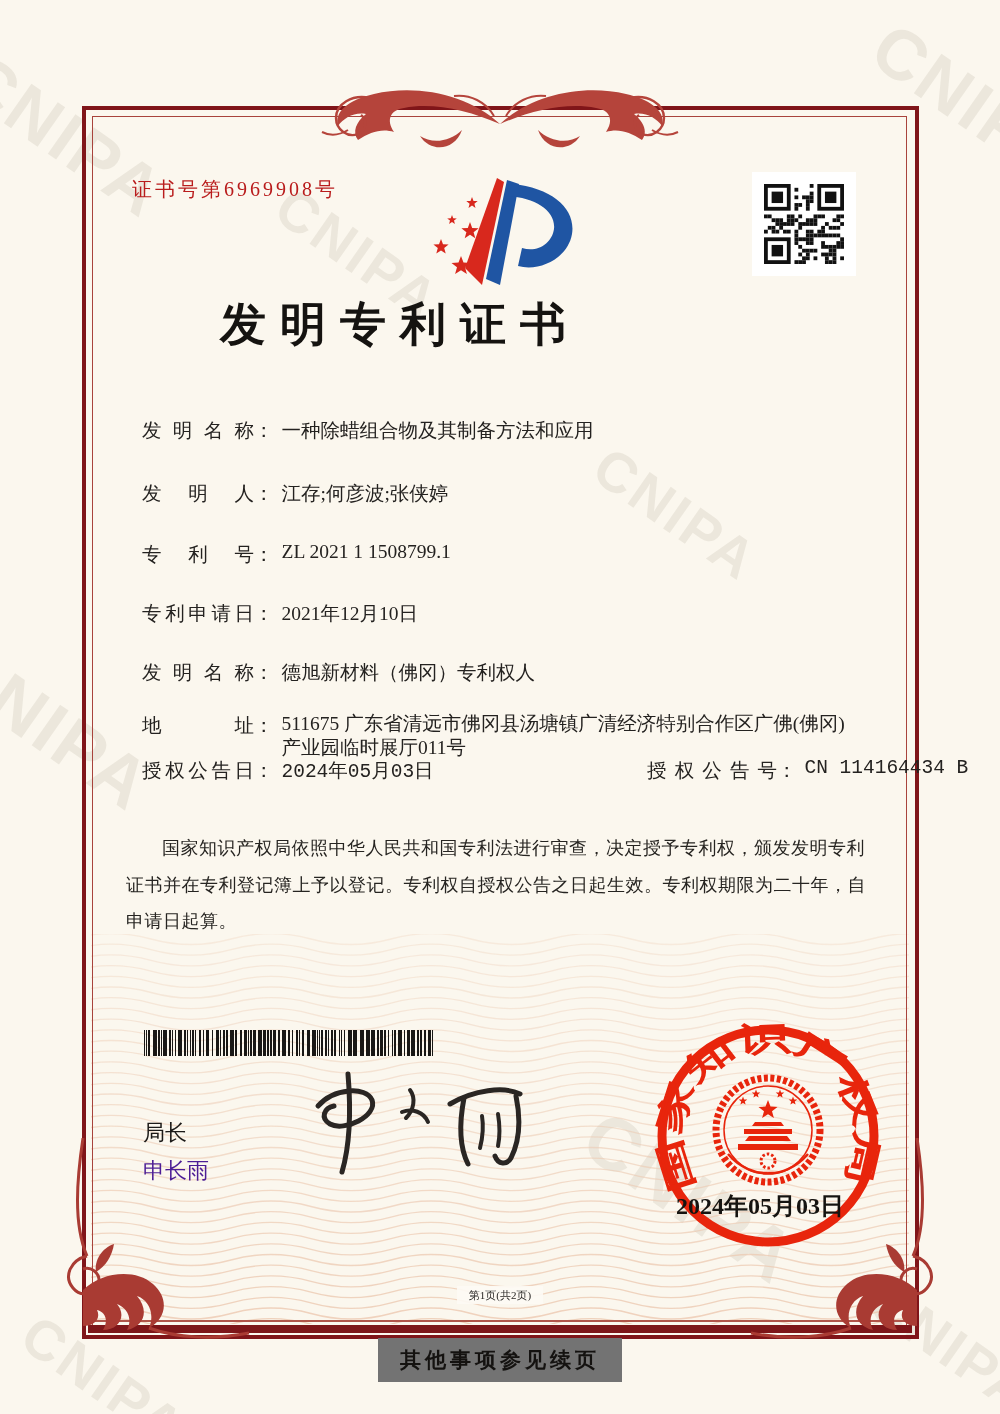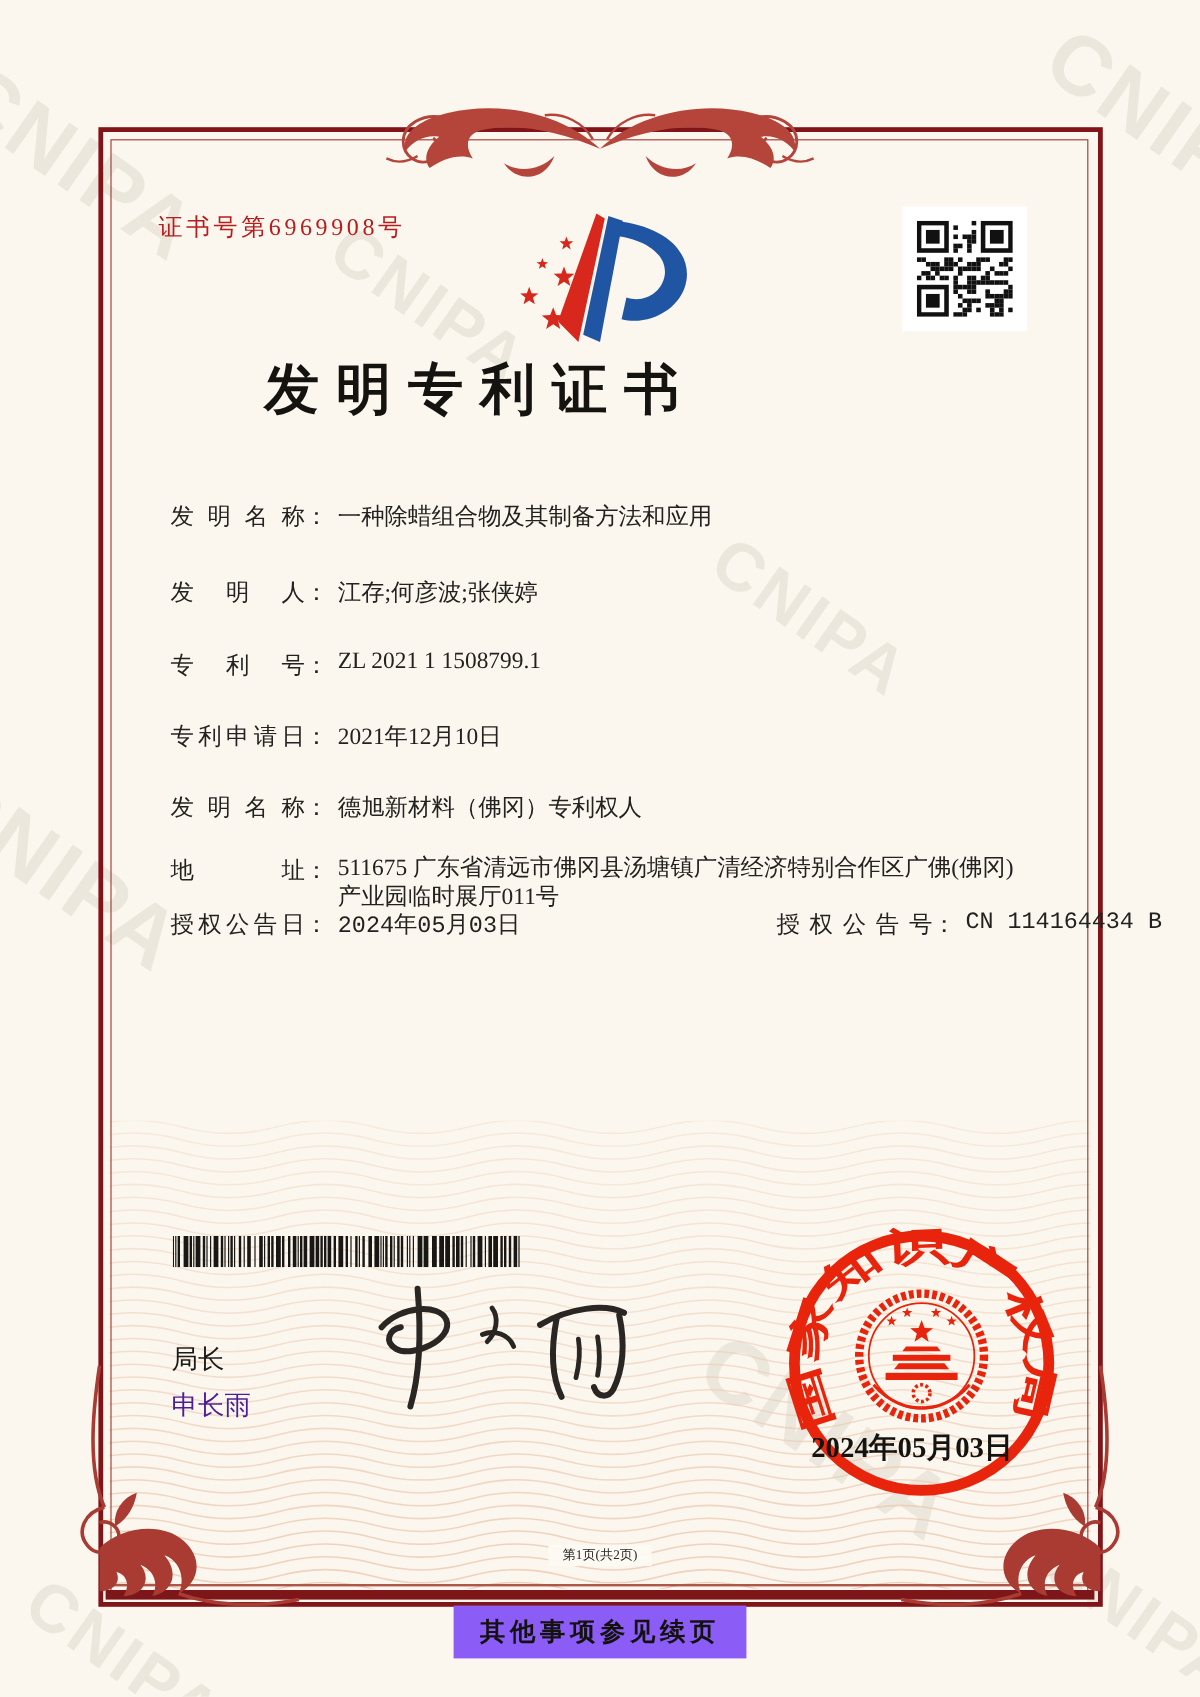--- a/index.html
+++ b/index.html
@@ -33,21 +33,21 @@
   .body-text{left:126px;top:830px;width:752px;font-size:18px;line-height:2.03;
              letter-spacing:0.5px;color:#262421;}
   .body-text p{margin:0;text-indent:2em;}
   
   .director-title{left:143px;top:1118px;font-size:22px;font-family:"Liberation Sans","DejaVu Sans",sans-serif;color:#1c1a18;}
   .director-name{left:143px;top:1156px;font-size:22px;font-family:"Liberation Sans","DejaVu Sans",sans-serif;color:#4c1d95;}
   
   .page-indicator{left:0;top:1288px;width:1000px;text-align:center;font-size:11px;color:#2a2826;}
   .page-indicator span{background:rgba(253,250,244,0.92);padding:3px 12px;}
   .continuation{left:0;top:1338px;width:1000px;text-align:center;}
-  .continuation span{display:inline-block;background:#8b5cf6;padding:8px 22px;font-size:21px;
+  .continuation span{display:inline-block;background:#737373;padding:8px 22px;font-size:21px;
                      letter-spacing:4px;font-weight:600;color:#141210;}
   svg{display:block;}
 </style>
 </head>
 <body>
 
 <div class="wm" style="left:-30px;top:30px;font-size:70px;">CNIPA</div>
 <div class="wm" style="left:880px;top:0px;font-size:70px;">CNIPA</div>
 <div class="wm" style="left:282px;top:168px;font-size:56px;">CNIPA</div>
 <div class="wm" style="left:600px;top:428px;font-size:56px;">CNIPA</div>
@@ -297,20 +297,21 @@
   <span class="field-label">地址</span><span class="field-colon">：</span><span class="field-value wrap">511675 广东省清远市佛冈县汤塘镇广清经济特别合作区广佛(佛冈)产业园临时展厅011号</span>
 </div>
 <div class="field-row" style="top:757px;font-family:Liberation Mono, monospace;">
   <span class="field-label">授权公告日</span><span class="field-colon">：</span><span class="field-value">2024年05月03日</span>
   <span class="grant-no-group">
     <span class="grant-no-label">授权公告号</span><span class="field-colon">：</span><span class="field-value">CN 114164434 B</span>
   </span>
 </div>
 
 <div class="abs body-text">
+  <p>国家知识产权局依照中华人民共和国专利法进行审查，决定授予专利权，颁发发明专利证书并在专利登记簿上予以登记。专利权自授权公告之日起生效。专利权期限为二十年，自申请日起算。</p>
 </div>
 
 <svg class="abs" id="barcode-svg" style="left:144px;top:1030px;" width="294" height="26" viewBox="0 0 294 26">
     <rect x="0" y="0" width="1" height="26" fill="#191715"></rect>
     <rect x="2" y="0" width="1" height="26" fill="#191715"></rect>
     <rect x="4" y="0" width="2" height="26" fill="#191715"></rect>
     <rect x="9" y="0" width="4" height="26" fill="#191715"></rect>
     <rect x="14" y="0" width="2" height="26" fill="#191715"></rect>
     <rect x="17" y="0" width="1" height="26" fill="#191715"></rect>
     <rect x="19" y="0" width="4" height="26" fill="#191715"></rect>

